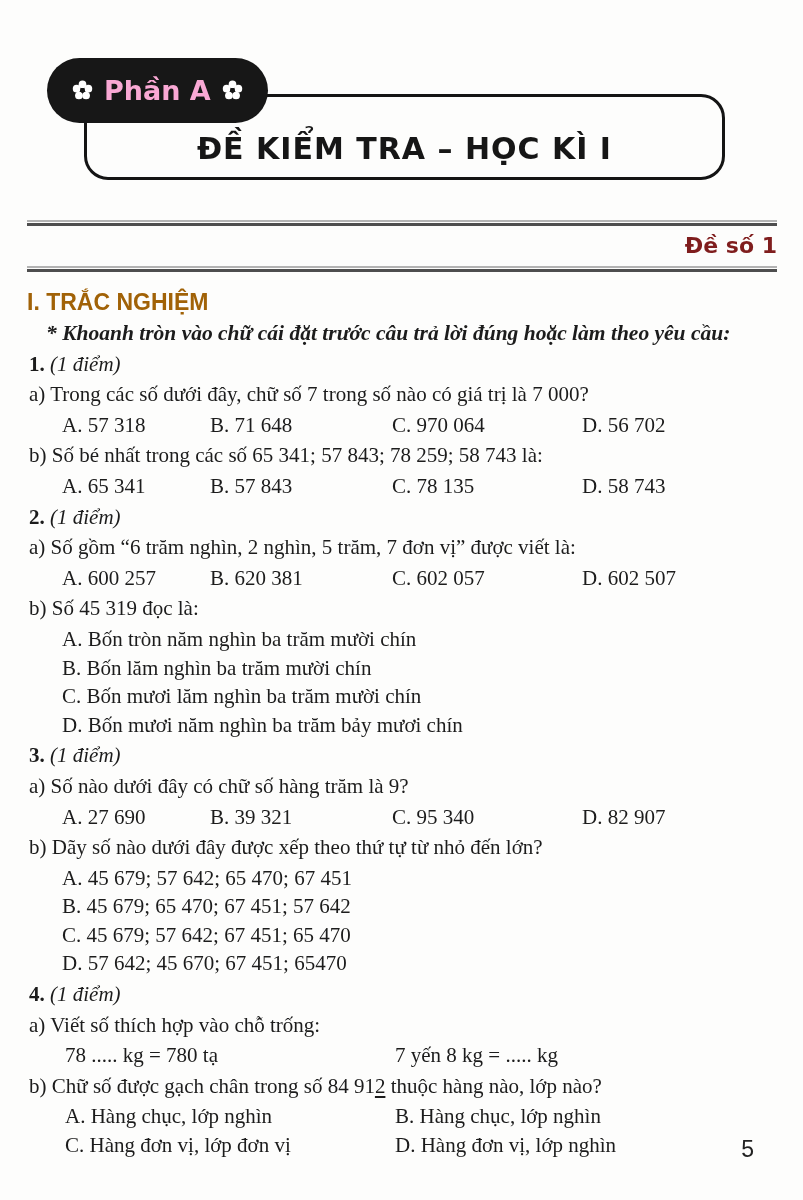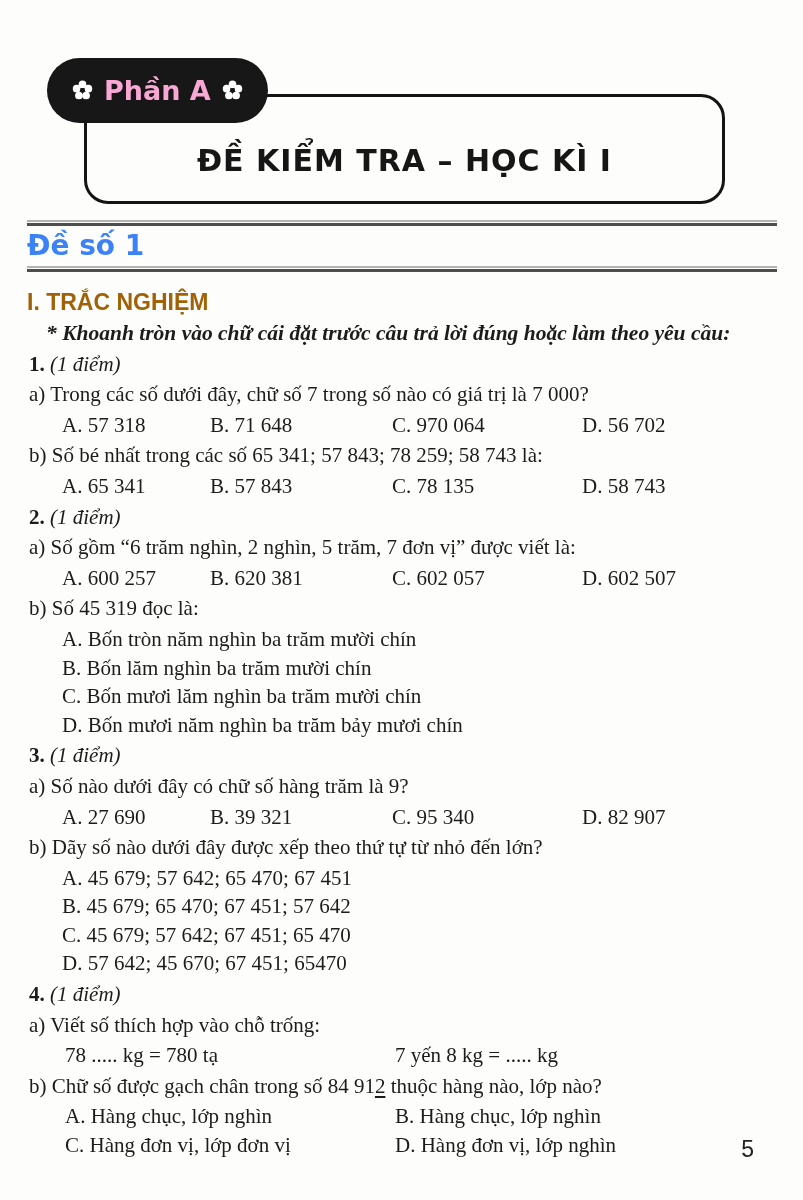--- a/index.html
+++ b/index.html
@@ -11,21 +11,21 @@
     position:relative;
     width:803px;height:1200px;
     margin:0 auto;
     background:#fdfdfc;
     color:#1c1c1c;
     overflow:hidden;
   }
 
   
   .title-box{
-    position:absolute;left:84px;top:94px;width:641px;height:110px;
+    position:absolute;left:84px;top:94px;width:641px;height:86px;
     border:3px solid #141414;border-radius:24px;
     box-sizing:border-box;
     display:flex;align-items:center;justify-content:center;
     padding-top:22px;
     background:#fdfdfc;
   }
   .title-box .box-title{
     font-family:"DejaVu Sans","Liberation Sans",sans-serif;
     font-weight:bold;font-size:30px;letter-spacing:1px;
     color:#161616;white-space:nowrap;
@@ -43,24 +43,24 @@
   .flower{width:21px;height:21px;display:block;}
 
   
   .band{position:absolute;left:27px;top:220px;width:750px;}
   .rule{
     height:6px;box-sizing:border-box;
     border-top:2px solid #b3b3b3;
     border-bottom:3px solid #4e4e4e;
   }
   .band-title{
-    text-align:left;
+    text-align:right;
     font-family:"DejaVu Sans","Liberation Sans",sans-serif;
-    font-weight:bold;font-size:28px;line-height:40px;
-    color:#3b82f6;
+    font-weight:bold;font-size:22px;line-height:40px;
+    color:#7f1d1d;
   }
 
   
   .main{
     position:absolute;left:27px;top:288px;width:752px;
     font-size:21px;line-height:28.6px;
   }
   .main p{margin:2px;}
   .section-heading{
     margin:0;

